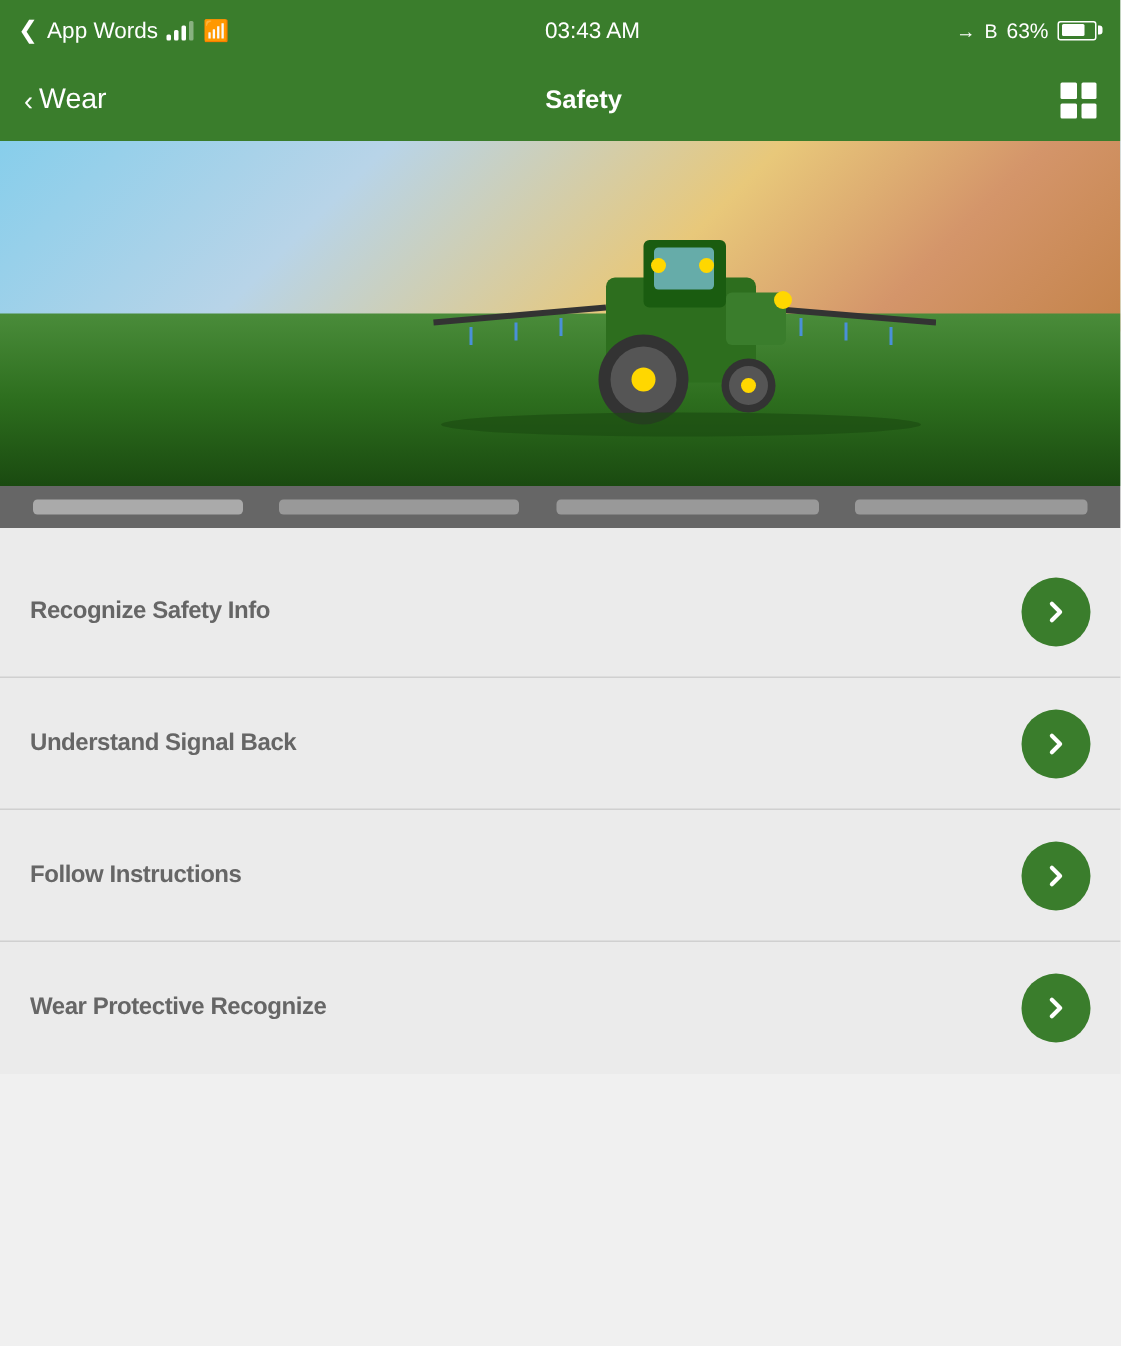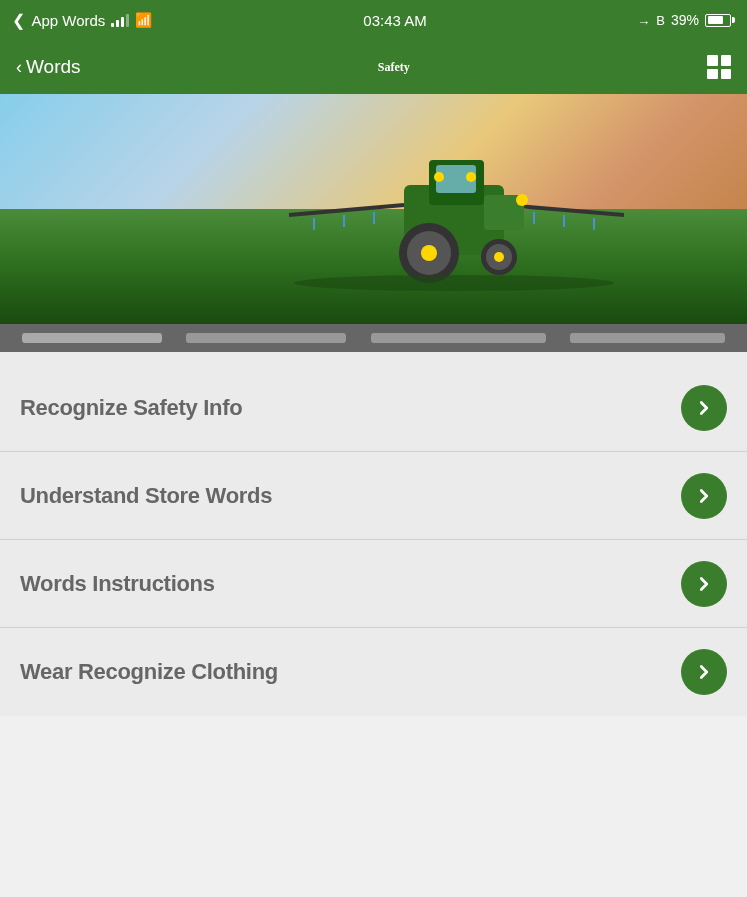--- a/index.html
+++ b/index.html
@@ -90,24 +90,23 @@
     }
     .nav-back {
       display: flex;
       align-items: center;
       gap: 4px;
       color: white;
       font-size: 19px;
       cursor: pointer;
     }
     .nav-title {
-      font-size: 12px;
+      font-size: 17px;
       font-weight: bold;
       color: white;
-      font-family: Liberation Serif, serif;
     }
     .nav-grid {
       cursor: pointer;
     }
     .grid-icon {
       display: grid;
       grid-template-columns: 1fr 1fr;
       gap: 3px;
       width: 24px;
       height: 24px;
@@ -165,21 +164,21 @@
       padding: 0 20px;
       height: 88px;
       border-bottom: 1px solid #d0d0d0;
       background: #ebebeb;
       cursor: pointer;
     }
     .menu-item:last-child {
       border-bottom: none;
     }
     .menu-label {
-      font-size: 22px;
+      font-size: 16px;
       font-weight: 600;
       color: #666;
       letter-spacing: -0.3px;
     }
     .chevron-circle {
       width: 46px;
       height: 46px;
       border-radius: 50%;
       background: #3a7d2c;
       display: flex;
@@ -206,34 +205,34 @@
       <span style="height:13px; opacity:0.4;"></span>
     </div>
     <span style="font-size:14px;">📶</span>
   </div>
   <div class="status-center">
     <span>03:43 AM</span>
   </div>
   <div class="status-right">
     <span style="font-size:13px;">→</span>
     <span style="font-size:13px;">B</span>
-    <span>39%</span>
+    <span>63%</span>
     <div class="battery-icon">
       <div class="battery-body">
         <div class="battery-fill"></div>
       </div>
       <div class="battery-cap"></div>
     </div>
   </div>
 </div>
 
 <div class="nav-bar">
   <div class="nav-back">
     <span class="back-arrow">‹</span>
-    <span>Words</span>
+    <span>Wear</span>
   </div>
   <span class="nav-title">Safety</span>
   <div class="nav-grid">
     <div class="grid-icon">
       <span></span>
         <span></span>
         <span></span>
         <span></span>
     </div>
   </div>
@@ -296,39 +295,39 @@
   <div class="menu-item">
     <span class="menu-label">Recognize Safety Info</span>
     <div class="chevron-circle">
       <svg viewBox="0 0 24 24" fill="none">
         <polyline points="9,6 15,12 9,18" stroke="white" stroke-width="3" stroke-linecap="round" stroke-linejoin="round"></polyline>
       </svg>
     </div>
   </div>
 
   <div class="menu-item">
-    <span class="menu-label">Understand Store Words</span>
+    <span class="menu-label">Understand Signal Back</span>
     <div class="chevron-circle">
       <svg viewBox="0 0 24 24" fill="none">
         <polyline points="9,6 15,12 9,18" stroke="white" stroke-width="3" stroke-linecap="round" stroke-linejoin="round"></polyline>
       </svg>
     </div>
   </div>
 
   <div class="menu-item">
-    <span class="menu-label">Words Instructions</span>
+    <span class="menu-label">Follow Instructions</span>
     <div class="chevron-circle">
       <svg viewBox="0 0 24 24" fill="none">
         <polyline points="9,6 15,12 9,18" stroke="white" stroke-width="3" stroke-linecap="round" stroke-linejoin="round"></polyline>
       </svg>
     </div>
   </div>
 
   <div class="menu-item">
-    <span class="menu-label">Wear Recognize Clothing</span>
+    <span class="menu-label">Wear Protective Recognize</span>
     <div class="chevron-circle">
       <svg viewBox="0 0 24 24" fill="none">
         <polyline points="9,6 15,12 9,18" stroke="white" stroke-width="3" stroke-linecap="round" stroke-linejoin="round"></polyline>
       </svg>
     </div>
   </div>
 
 </div>
 
 </body></html>

